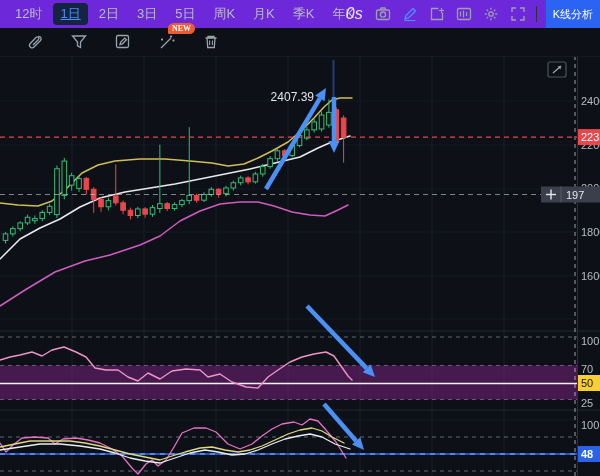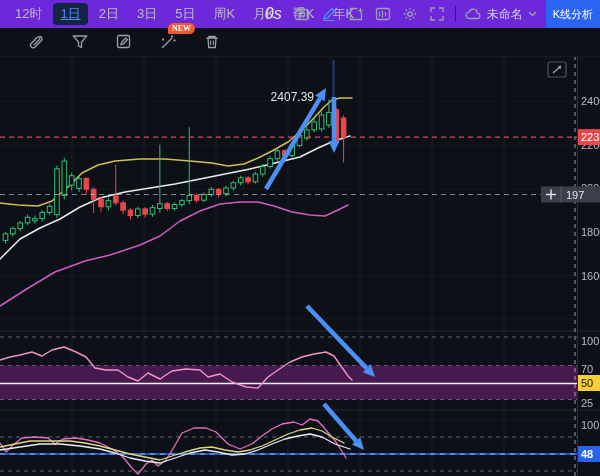--- a/index.html
+++ b/index.html
@@ -32,21 +32,21 @@
   .docname{display:flex;align-items:center;gap:5px;color:#cfd3da;font-size:12px;cursor:pointer;}
   .kbtn{
     background:#2b63f3;color:#fff;font-size:11px;line-height:20px;height:32px;
     padding:0 7px;border:none;border-radius:3px;white-space:nowrap;cursor:pointer;
   }
   .tb2{
     position:absolute;left:0;top:28px;width:600px;height:28px;
     background:#0d1017;border-bottom:1px solid #161b23;
     display:flex;align-items:center;gap:24px;padding-left:26px;z-index:5;
   }
-  .tool{position:relative;display:flex;align-items:center;justify-content:center;width:20px;height:20px;color:#9aa2ad;cursor:pointer;font-family:Liberation Serif, serif;}
+  .tool{position:relative;display:flex;align-items:center;width:20px;height:20px;color:#9aa2ad;cursor:pointer;font-family:Liberation Serif, serif;}
   .new-badge{
     position:absolute;top:-9px;left:10px;background:#ed5b32;color:#fff;
     font-size:8px;font-weight:bold;padding:1px 4px;border-radius:6px 6px 6px 1px;line-height:9px;
   }
   svg.glyph{display:block;}
   
   #chart{position:absolute;left:0;top:0;z-index:1;}
   text{font-family:"Liberation Sans","DejaVu Sans",sans-serif;}
 </style>
 </head>
@@ -264,29 +264,20 @@
         <circle cx="8" cy="8" r="2.2"></circle>
         <path d="M8 1.8v2M8 12.2v2M1.8 8h2M12.2 8h2M3.6 3.6l1.4 1.4M11 11l1.4 1.4M12.4 3.6L11 5M5 11l-1.4 1.4"></path>
       </svg>
     </span>
     <span class="icon-btn">
       <svg class="glyph" width="16" height="16" viewBox="0 0 16 16" fill="none" stroke="currentColor" stroke-width="1.4">
         <path d="M2 6V2h4M10 2h4v4M14 10v4h-4M6 14H2v-4"></path>
       </svg>
     </span>
     <span class="vdiv"></span>
-    <span class="docname">
-      <svg class="glyph" width="17" height="14" viewBox="0 0 17 14" fill="none" stroke="#9aa2ad" stroke-width="1.3">
-        <path d="M4.5 11.5a3.2 3.2 0 0 1-.4-6.4 4.2 4.2 0 0 1 8.2 1 2.7 2.7 0 0 1-.3 5.4H4.5z"></path>
-      </svg>
-      <span>未命名</span>
-      <svg class="glyph" width="9" height="6" viewBox="0 0 9 6" fill="none" stroke="#9aa2ad" stroke-width="1.4">
-        <path d="M1 1l3.5 3.5L8 1"></path>
-      </svg>
-    </span>
     <button class="kbtn">K线分析</button>
   </div>
 </div>
 
 <div class="tb2">
   <span class="tool">
     <svg class="glyph" width="18" height="18" viewBox="0 0 18 18" fill="none" stroke="currentColor" stroke-width="1.3">
       <path d="M12.5 3.5a2.4 2.4 0 0 1 2 4L8 14a2.6 2.6 0 0 1-4-3.3l6.2-6.4a1.6 1.6 0 0 1 2.3 2.2L7 12"></path>
     </svg>
   </span>

